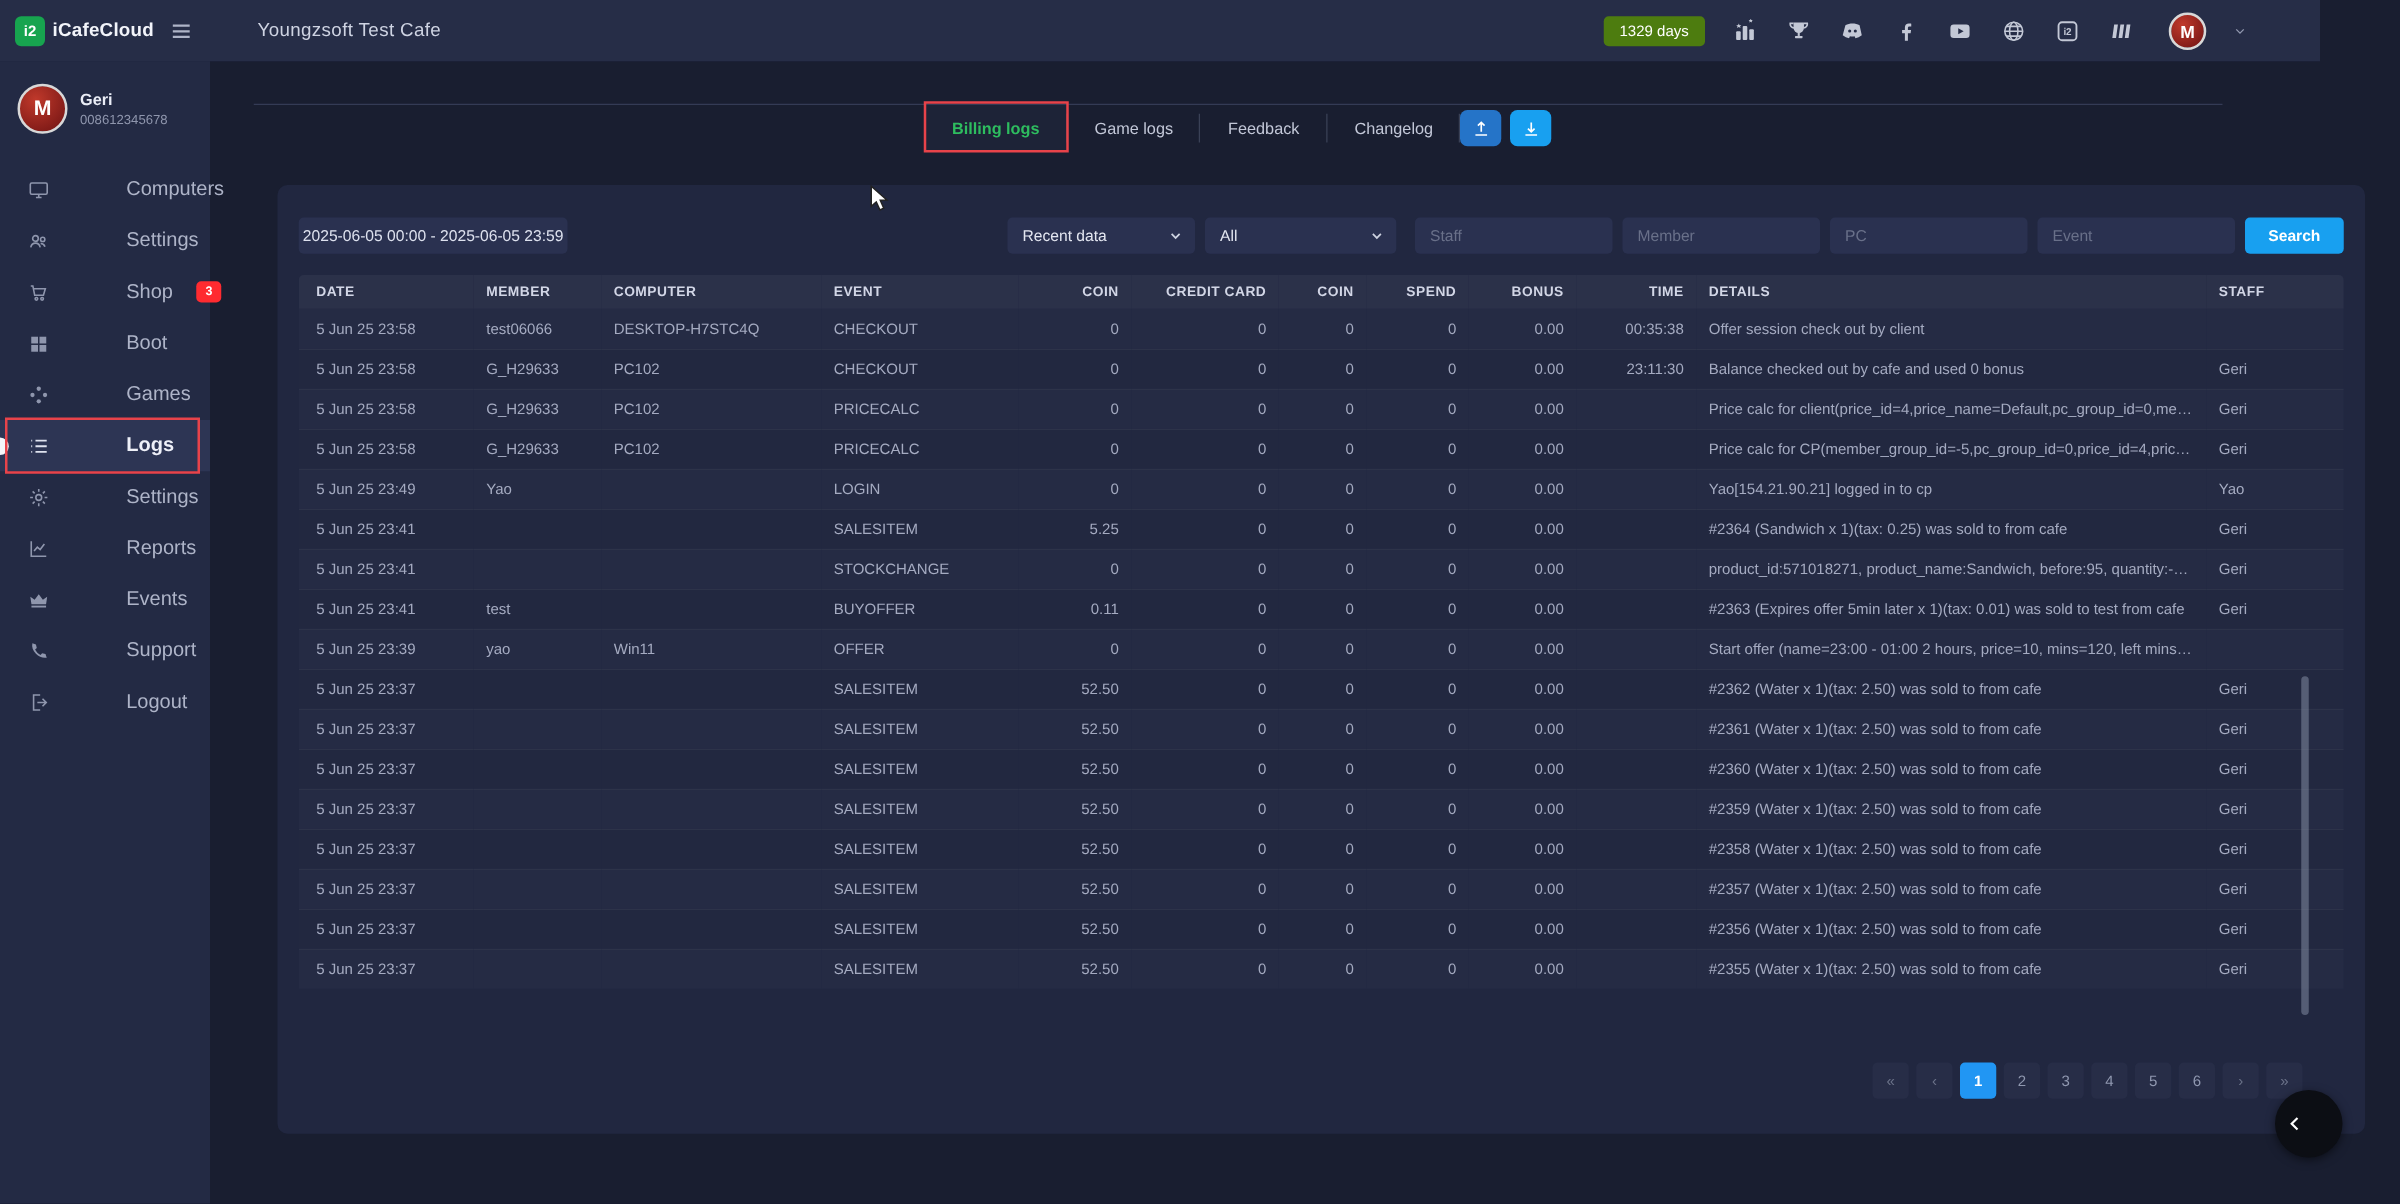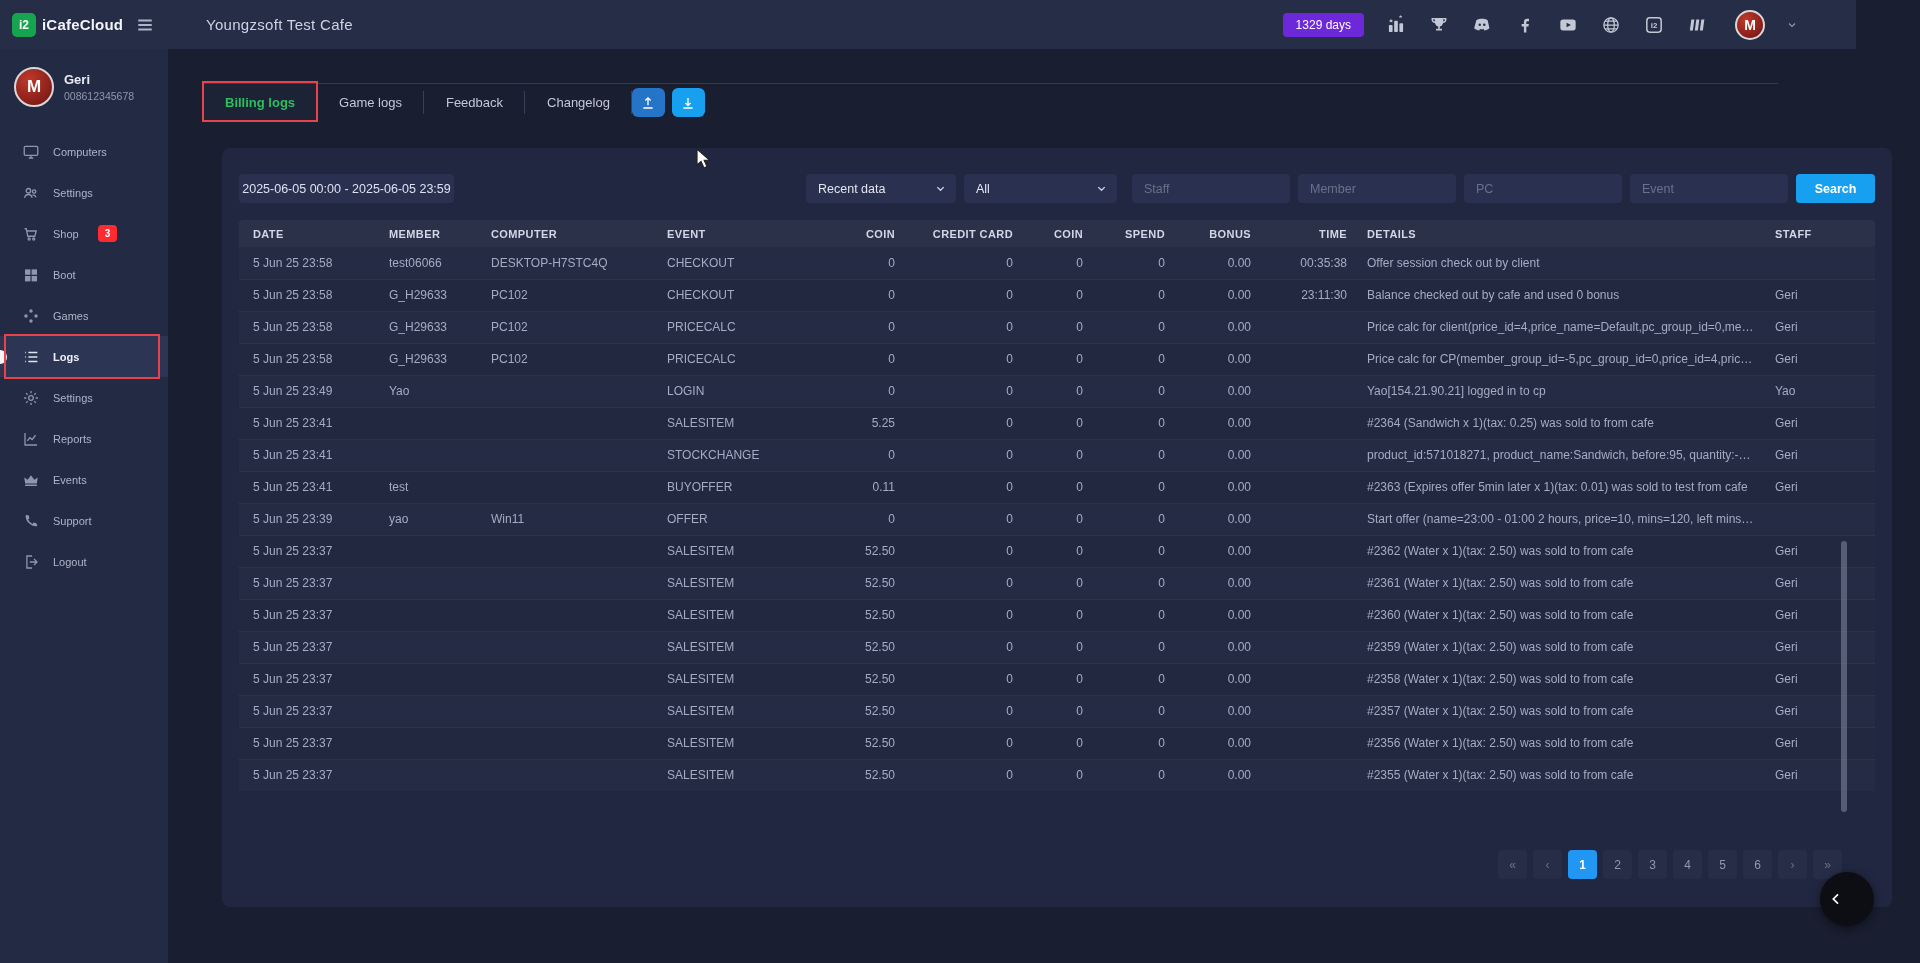--- a/index.html
+++ b/index.html
@@ -12,56 +12,56 @@
     display:flex; align-items:center; z-index:5; }
   .topbar-left { width:168px; height:100%; display:flex; align-items:center;
     justify-content:space-between; padding:0 14px 0 12px; background:#262d47; }
   .logo-group { display:flex; align-items:center; gap:6px; }
   .logo-mark { width:24px; height:24px; border-radius:5px; background:#17a44f; color:#fff;
     display:flex; align-items:center; justify-content:center; font-size:12px; font-weight:bold; }
   .brand { color:#f2f4fa; font-size:15px; font-weight:bold; letter-spacing:.2px; }
   .hamburger { color:#aeb4c8; cursor:pointer; display:flex; }
   .topbar-title { margin-left:38px; color:#ced3e2; font-size:15px; letter-spacing:.3px; }
   .topbar-right { margin-left:auto; display:flex; align-items:center; gap:21px; padding-right:58px; }
-  .days-badge { background:#6d28d9; color:#fff; font-size:12px; padding:5px 13px; border-radius:4px; }
+  .days-badge { background:#4d7c0f; color:#fff; font-size:12px; padding:5px 13px; border-radius:4px; }
   .top-icon { color:#c3c8d6; display:flex; width:22px; height:22px; align-items:center; justify-content:center; }
   .top-icon svg { width:20px; height:20px; }
   .avatar-sm { width:30px; height:30px; border-radius:50%; background:radial-gradient(circle at 35% 30%, #c0392b, #6e1212);
     border:2px solid #d8d8d8; color:#fff; font-weight:bold; font-size:14px;
     display:flex; align-items:center; justify-content:center; margin-left:6px; }
   .chev { color:#8f96ad; display:flex; }
 
   
   .sidebar { position:absolute; top:49px; left:0; bottom:0; width:168px; background:#232a44; z-index:4; }
   .user-block { display:flex; align-items:center; gap:10px; padding:18px 12px 10px 14px; }
   .avatar-lg { width:40px; height:40px; border-radius:50%; flex:0 0 40px;
     background:radial-gradient(circle at 35% 30%, #c0392b, #6e1212); border:2px solid #d8d8d8;
     color:#fff; font-weight:bold; font-size:17px; display:flex; align-items:center; justify-content:center; }
   .user-name { color:#e9ecf6; font-size:13px; font-weight:bold; }
   .user-phone { color:#8f96ad; font-size:10.5px; margin-top:3px; }
   .side-nav { margin-top:14px; }
   .side-item { position:relative; height:41px; display:flex; align-items:center; gap:13px;
     padding-left:22px; cursor:pointer; }
   .side-item .icon { width:18px; height:18px; color:#8f96ad; display:flex; }
   .side-item .icon svg { width:18px; height:18px; }
-  .side-label { color:#aeb4c8; font-size:11px; }
+  .side-label { color:#aeb4c8; font-size:16px;margin-left:48px; }
   .side-item.active { background:#2d3554; }
   .side-item.active .side-label { color:#eef0f8; font-weight:bold; }
   .side-item.active .icon { color:#dfe3ef; }
   .side-item.active::before { content:''; position:absolute; left:-7px; top:50%; transform:translateY(-50%);
     width:14px; height:14px; border-radius:50%; background:#f4f5f9; }
   .side-badge { background:#ff2b30; color:#fff; font-size:10px; font-weight:bold;
     padding:3px 7px; border-radius:4px; margin-left:6px; }
   .red-box { position:absolute; border:2px solid #e8434a; pointer-events:none; z-index:9; }
   .side-item .red-box { inset:-2px 8px -2px 4px; }
 
   
   .content { position:absolute; left:168px; top:49px; right:0; bottom:0; background:#191e30; }
   .toolbar-row { margin:34px 78px 0 35px; height:38px; border-top:1px solid #343b55;
-    display:flex; justify-content:flex-start; }
+    display:flex; justify-content:center; }
   .tabs { display:flex; }
   .tab { position:relative; padding:0 22px; line-height:38px; font-size:13px; color:#c3c8d8; cursor:pointer; }
   .tab::after { content:''; position:absolute; right:0; top:7px; bottom:7px; width:1px; background:#3a4156; }
   .tab.active { color:#2ebd5f; background:#1d2337; font-weight:bold; }
   .tab .red-box { inset:-3px -1px -1px -1px; }
   .toolbar-actions { display:flex; gap:7px; align-items:center; }
   .icon-btn { width:33px; height:29px; border-radius:6px; border:none; color:#fff; cursor:pointer;
     display:flex; align-items:center; justify-content:center; }
   .icon-btn svg { width:16px; height:16px; }
   .icon-btn.up { background:#2574c8; }

